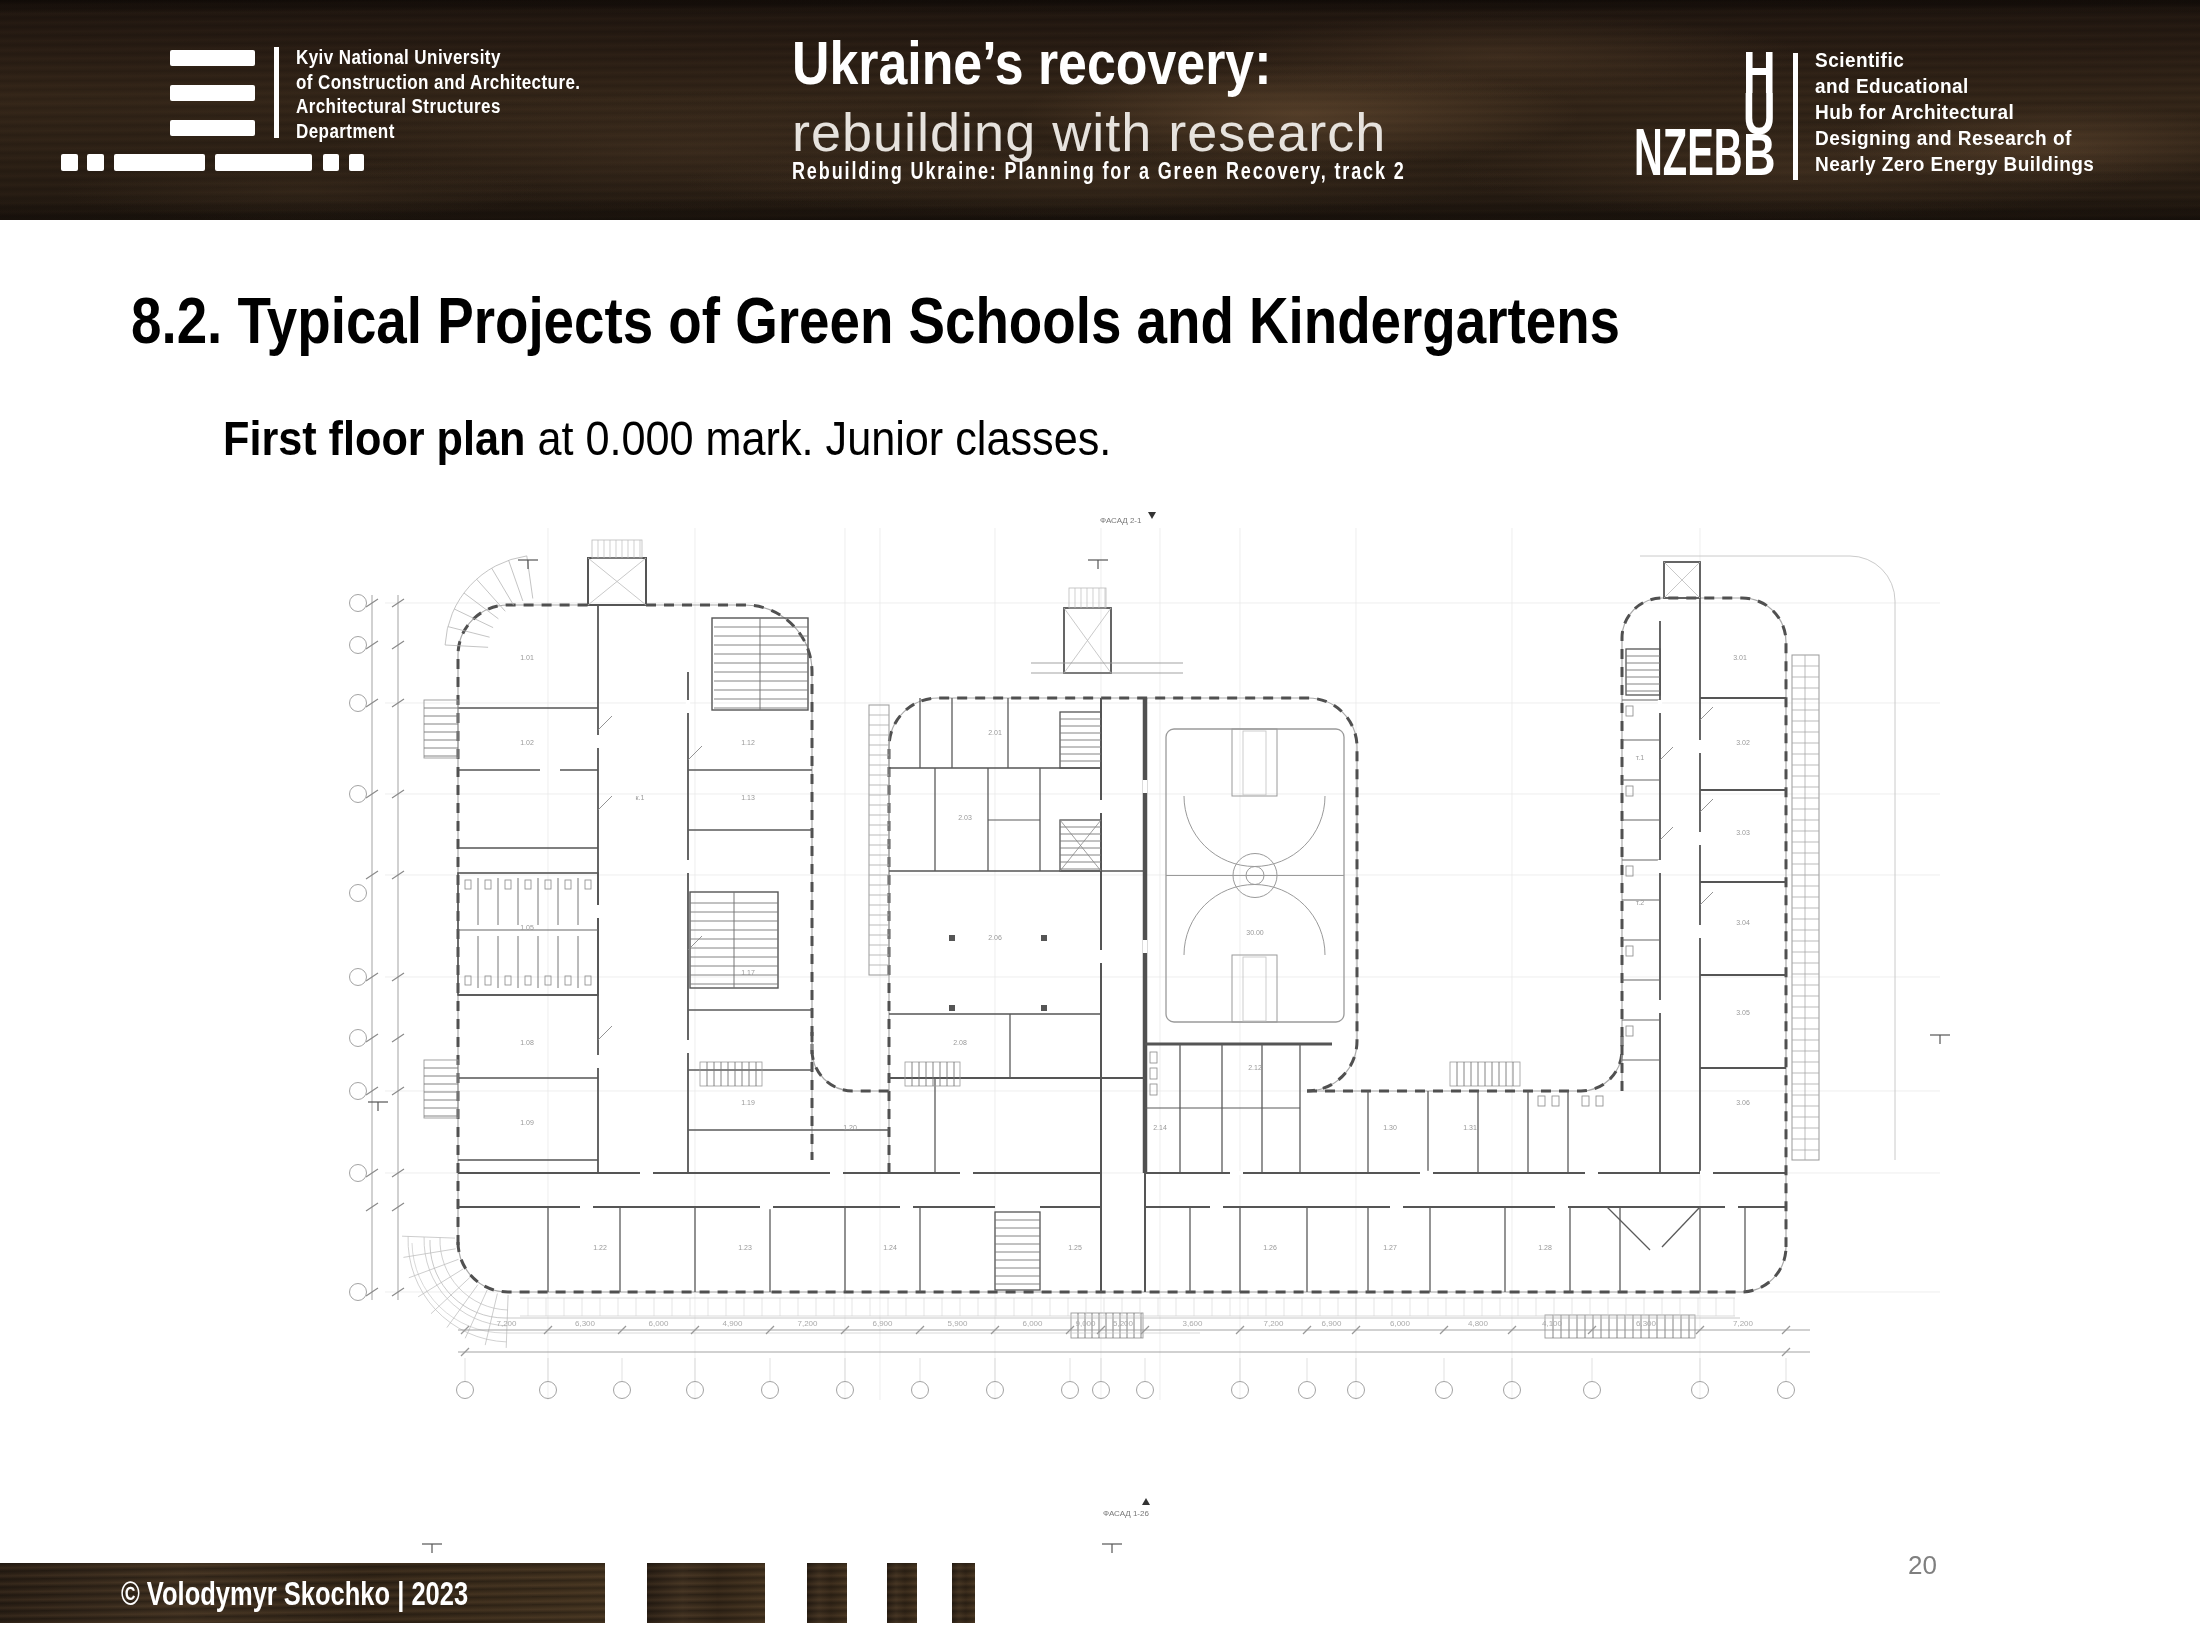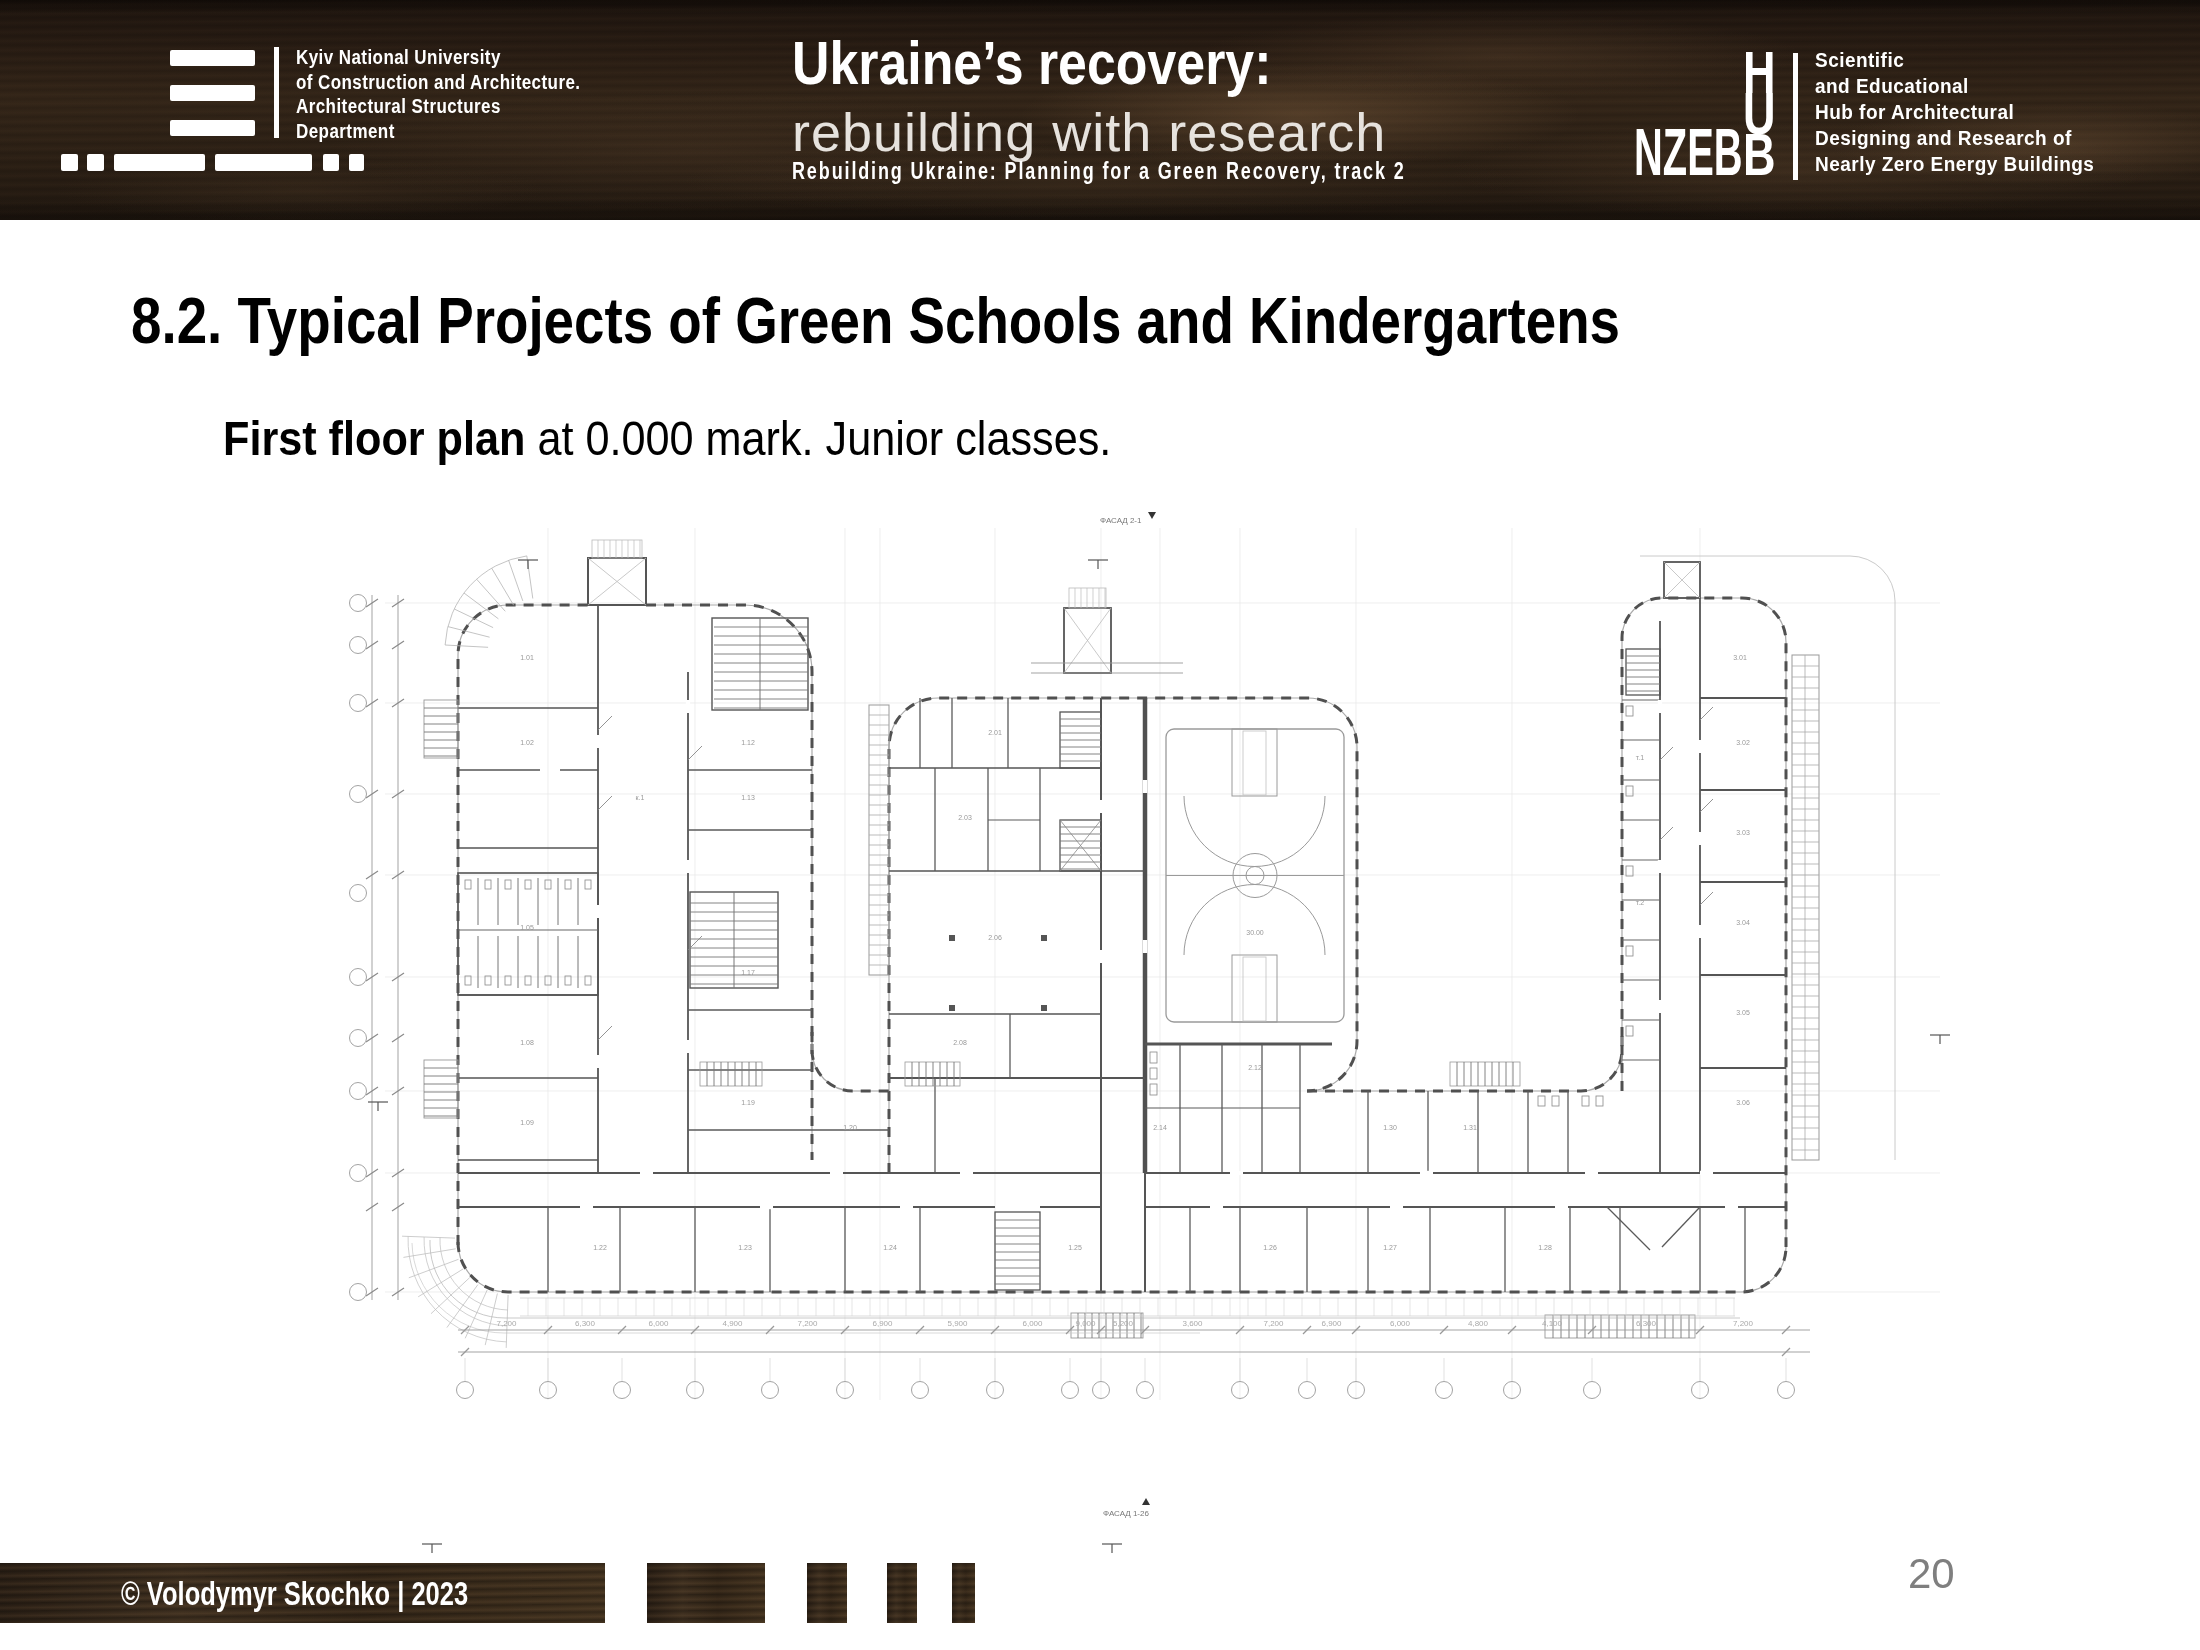--- a/index.html
+++ b/index.html
@@ -957,13 +957,13 @@
 linear-gradient(90deg,#2a1f15 0%,#3f3020 30%,#332618 60%,#42321f 100%);"></div>
 
 <div class="abs" style="left:887px;top:1563px;width:30px;height:60px;background-color:#3a2c1e;background-image:
 repeating-linear-gradient(179.3deg, rgba(0,0,0,0.25) 0px, rgba(0,0,0,0) 3px, rgba(140,105,70,0.12) 5px, rgba(0,0,0,0.2) 8px),
 linear-gradient(90deg,#2a1f15 0%,#3f3020 30%,#332618 60%,#42321f 100%);"></div>
 
 <div class="abs" style="left:952px;top:1563px;width:23px;height:60px;background-color:#3a2c1e;background-image:
 repeating-linear-gradient(179.3deg, rgba(0,0,0,0.25) 0px, rgba(0,0,0,0) 3px, rgba(140,105,70,0.12) 5px, rgba(0,0,0,0.2) 8px),
 linear-gradient(90deg,#2a1f15 0%,#3f3020 30%,#332618 60%,#42321f 100%);"></div>
 
-<div class="abs" style="left:1908px;top:1550px;font-size:42px;color:#7f7f7f;">20</div>
+<div class="abs" style="left:1908px;top:1550px;font-size:26px;color:#7f7f7f;">20</div>
 
 </body></html>

